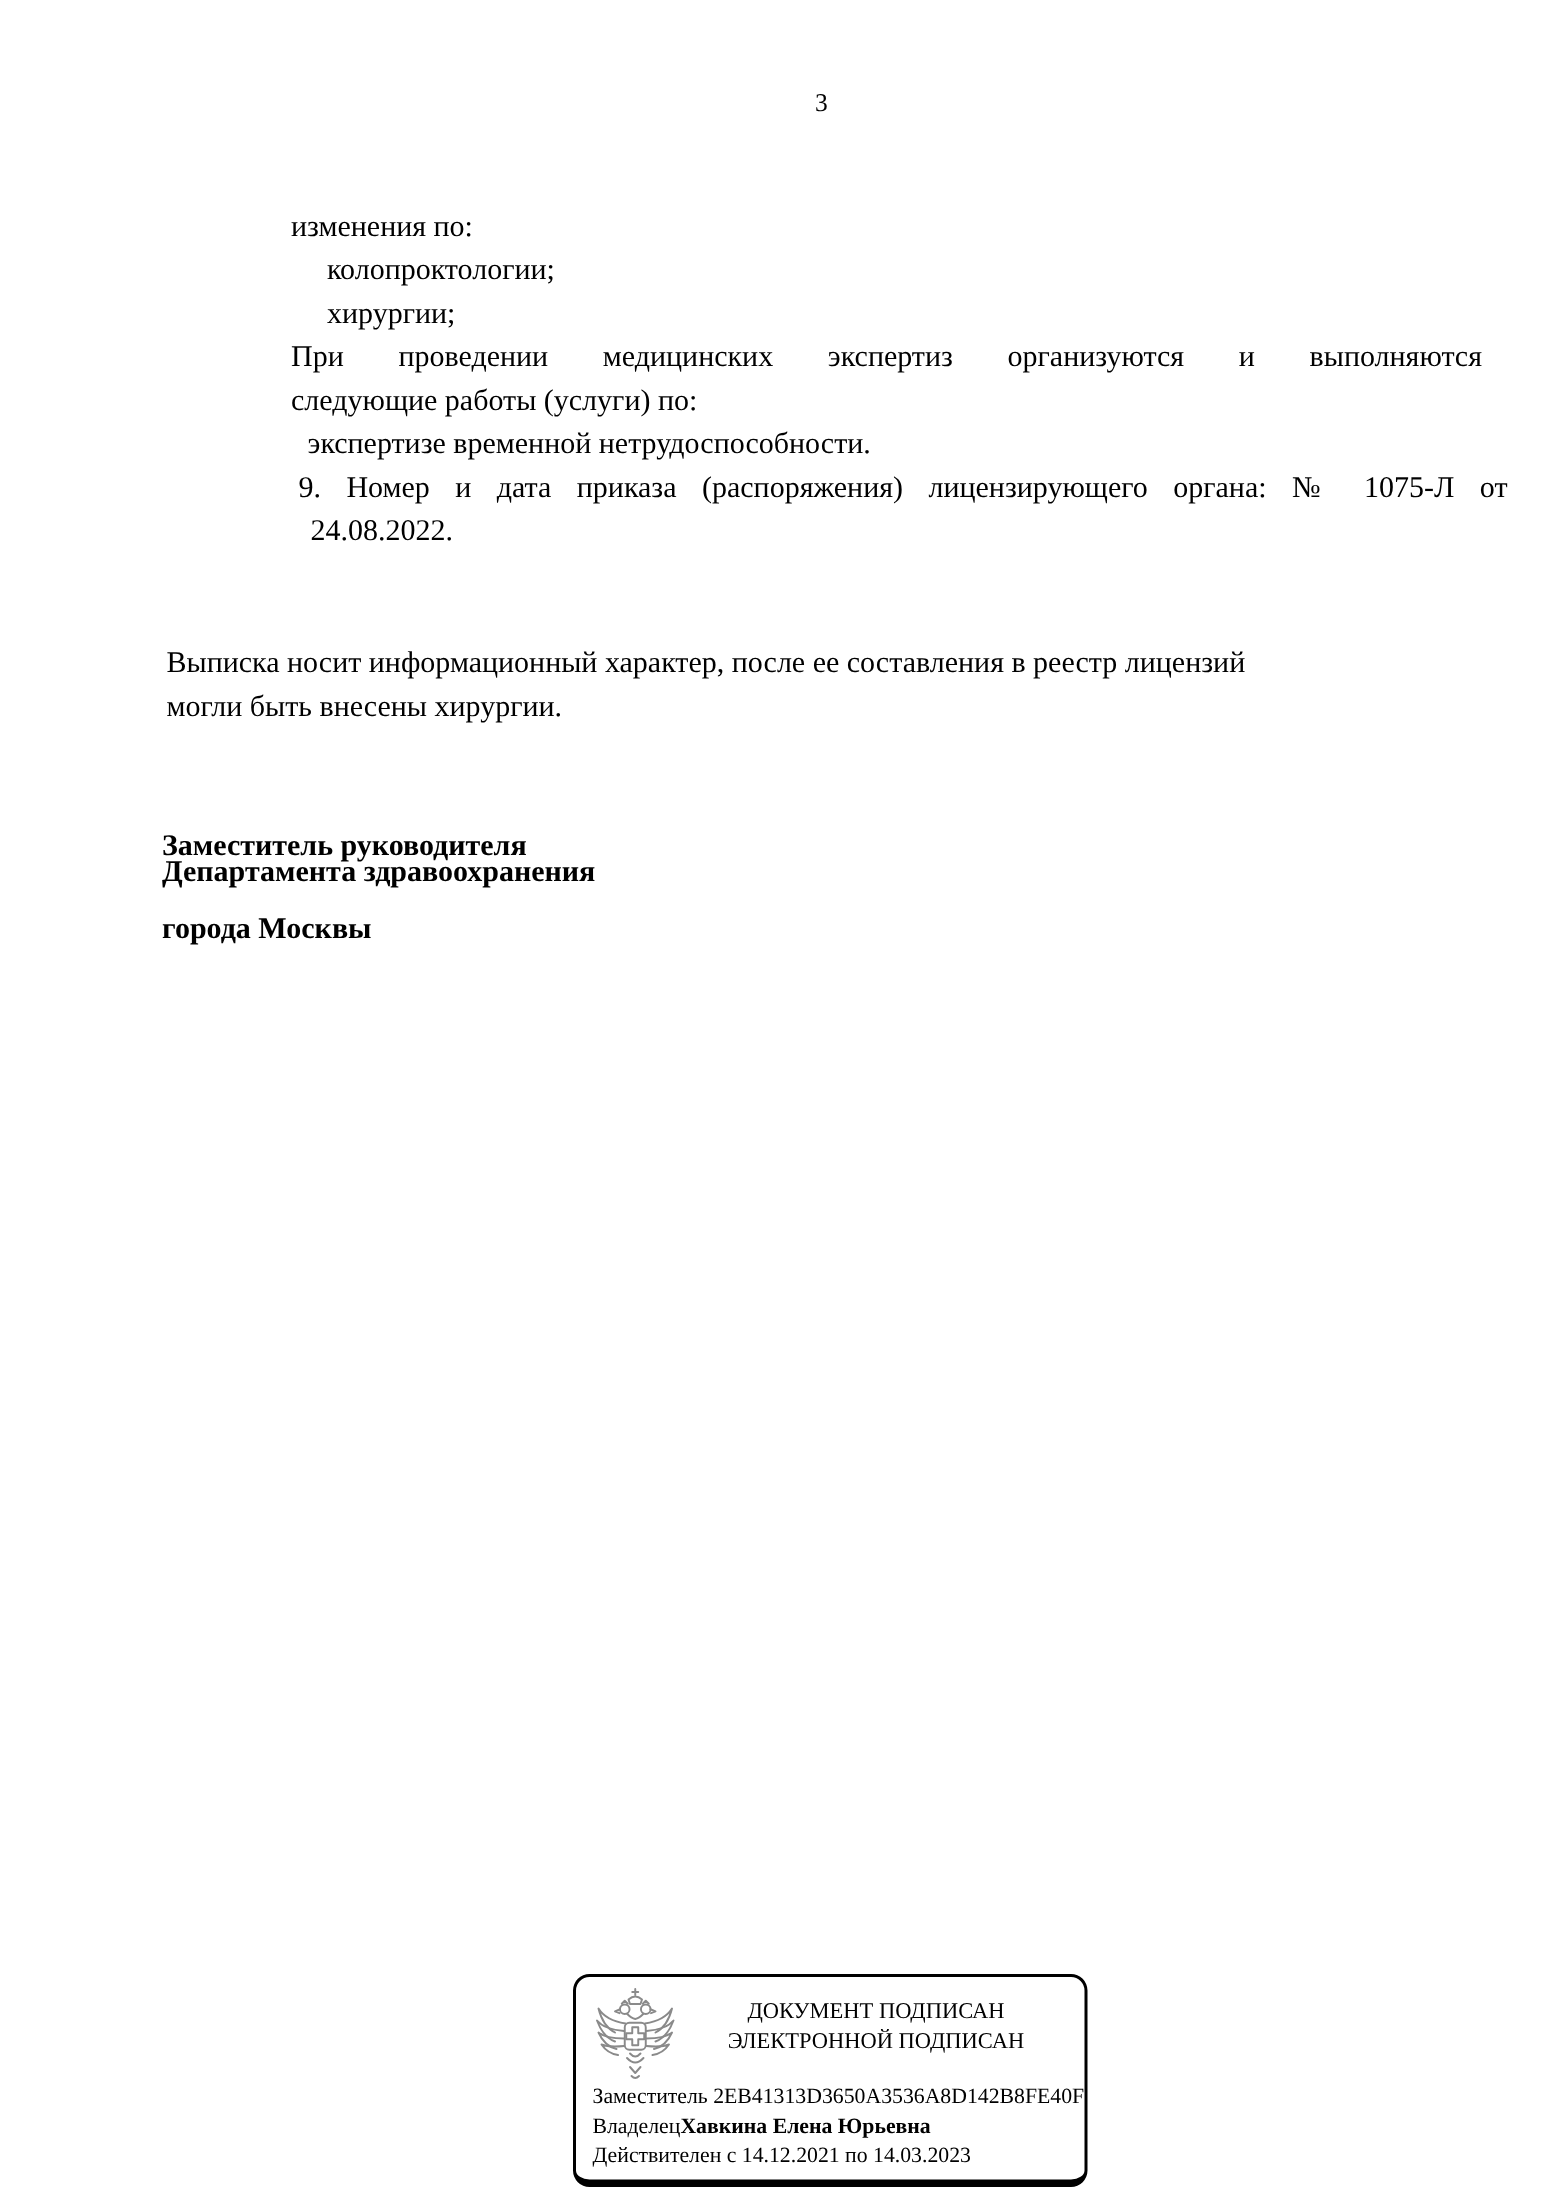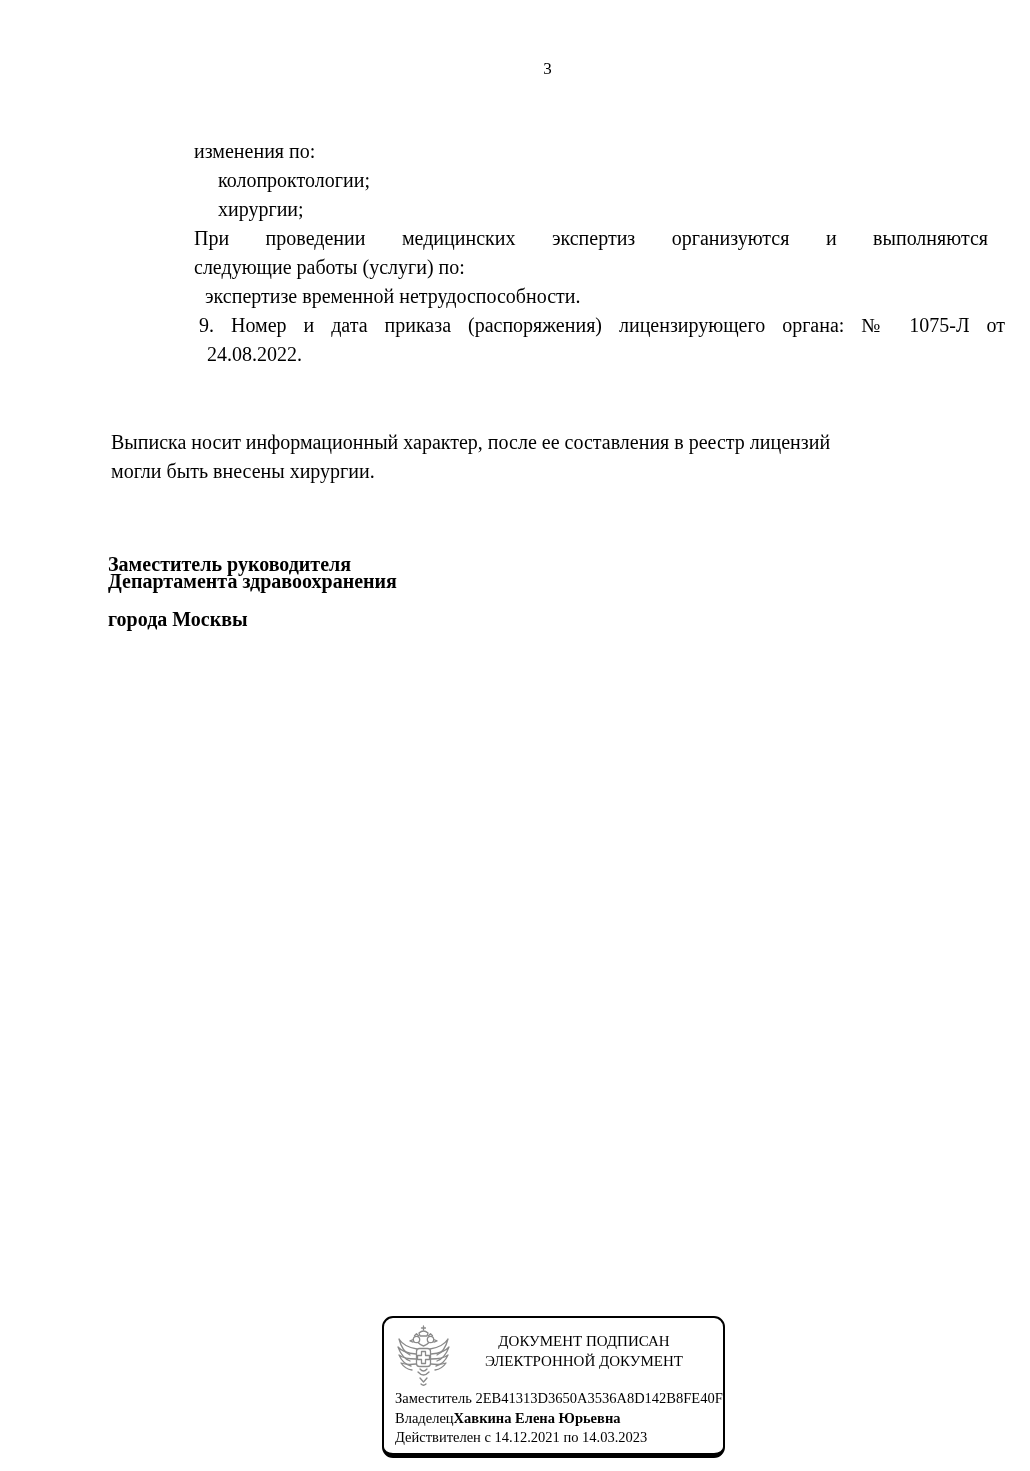--- a/index.html
+++ b/index.html
@@ -152,21 +152,21 @@
       <path d="M25.5 26.5 h4 v4 h4 v4 h-4 v4 h-4 v-4 h-4 v-4 h4 z"></path>
 
       <path d="M24 44 Q27.5 48 31 44"></path>
       <path d="M22 47 Q27.5 53 33 47"></path>
       <path d="M24 53 l3.5 4 3.5 -4"></path>
       <path d="M25 59 q2.5 2.5 5 0"></path>
     </svg>
 
     <div class="stamp-title">
       <div>ДОКУМЕНТ ПОДПИСАН</div>
-      <div>ЭЛЕКТРОННОЙ ДОКУМЕНТ</div>
+      <div>ЭЛЕКТРОННОЙ ПОДПИСАН</div>
     </div>
 
     <div class="stamp-details">
       <div><span>Заместитель</span> <span>2EB41313D3650A3536A8D142B8FE40F5</span></div>
       <div><span>Владелец</span><b>Хавкина Елена Юрьевна</b></div>
       <div>Действителен с 14.12.2021 по 14.03.2023</div>
     </div>
 
   </div>
 

